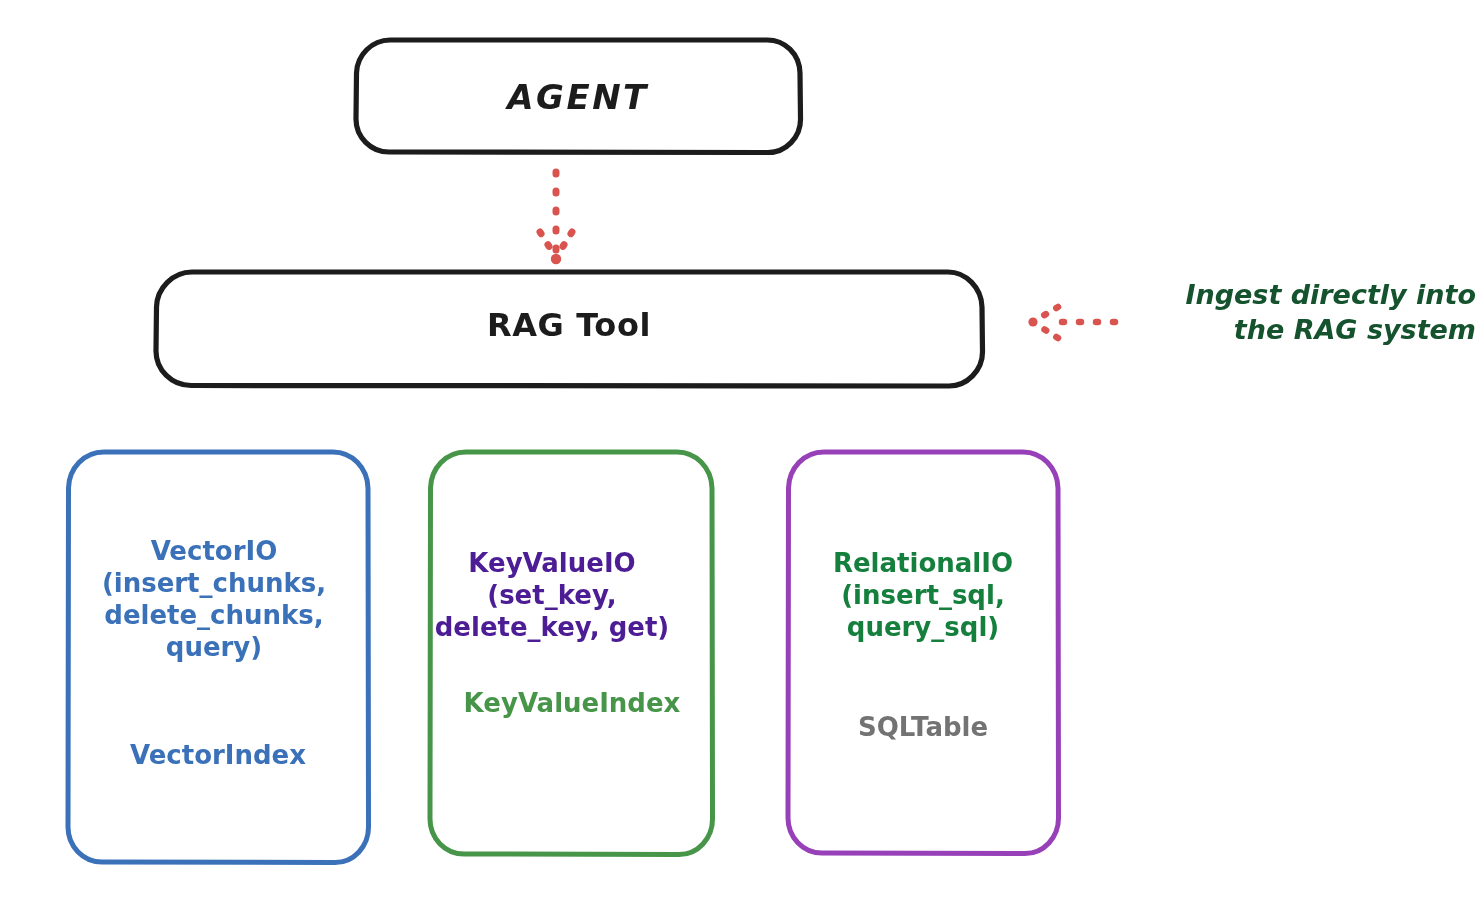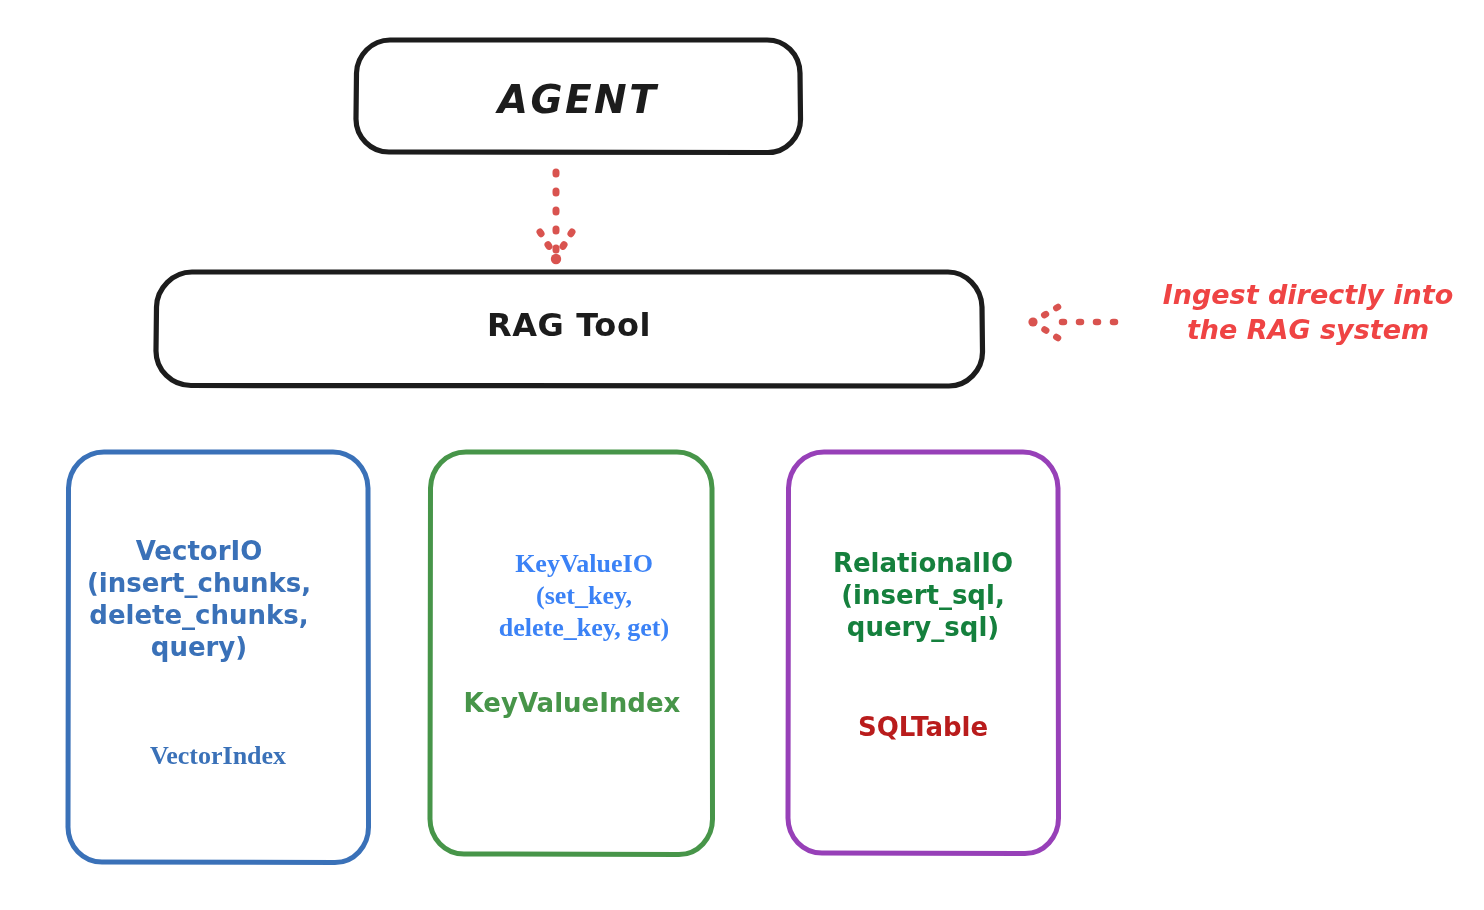--- a/index.html
+++ b/index.html
@@ -31,21 +31,21 @@
   }
 
   
   .lbl-agent {
     left: 356px;
     top: 78px;
     width: 444px;
     font-family: "DejaVu Sans", sans-serif;
     font-style: italic;
     font-weight: 700;
-    font-size: 39px;
+    font-size: 34px;
     letter-spacing: 2.5px;
     color: #1c1c1c;
   }
 
   
   .lbl-rag {
     left: 156px;
     top: 308px;
     width: 826px;
     font-family: "DejaVu Sans", sans-serif;
@@ -55,43 +55,43 @@
     color: #1c1c1c;
   }
 
   .store-label {
     font-family: "DejaVu Sans", sans-serif;
     font-weight: 600;
     font-size: 26px;
     line-height: 1.23;
   }
 
-  .lbl-vector-api  { left: 65px;  top: 536px; width: 268px; color: #3a71b8; }
-  .lbl-vector-idx  { left: 72px;  top: 740px; width: 292px; color: #3a71b8; font-family: Liberation Serif, serif; }
+  .lbl-vector-api  { left: 80px;  top: 536px; width: 268px; color: #3a71b8; }
+  .lbl-vector-idx  { left: 72px;  top: 740px; width: 292px; color: #3a71b8; }
 
-  .lbl-kv-api      { left: 436px; top: 548px; width: 296px; color: #3b82f6; font-family: Liberation Serif, serif; }
+  .lbl-kv-api      { left: 404px; top: 548px; width: 296px; color: #4c1d95; }
   .lbl-kv-idx      { left: 424px; top: 688px; width: 296px; color: #479549; }
 
   .lbl-rel-api     { left: 784px; top: 548px; width: 278px; color: #15803d; }
-  .lbl-rel-idx     { left: 784px; top: 712px; width: 278px; color: #b91c1c; }
+  .lbl-rel-idx     { left: 784px; top: 712px; width: 278px; color: #737373; }
 
   
   .lbl-annotation {
     position: absolute;
     left: 1140px;
     top: 278px;
     width: 336px;
-    color: #ef4444;
+    color: #14532d;
     font-family: "DejaVu Sans", sans-serif;
     font-style: italic;
     font-weight: 600;
     font-size: 27px;
     line-height: 1.28;
     white-space: pre-line;
-    text-align: center;
+    text-align: right;
     pointer-events: none;
   }
 </style>
 </head>
 <body>
 
 <svg id="canvas" viewBox="0 0 1484 910" xmlns="http://www.w3.org/2000/svg">
 
   <g>
     <path d="M 390 40

